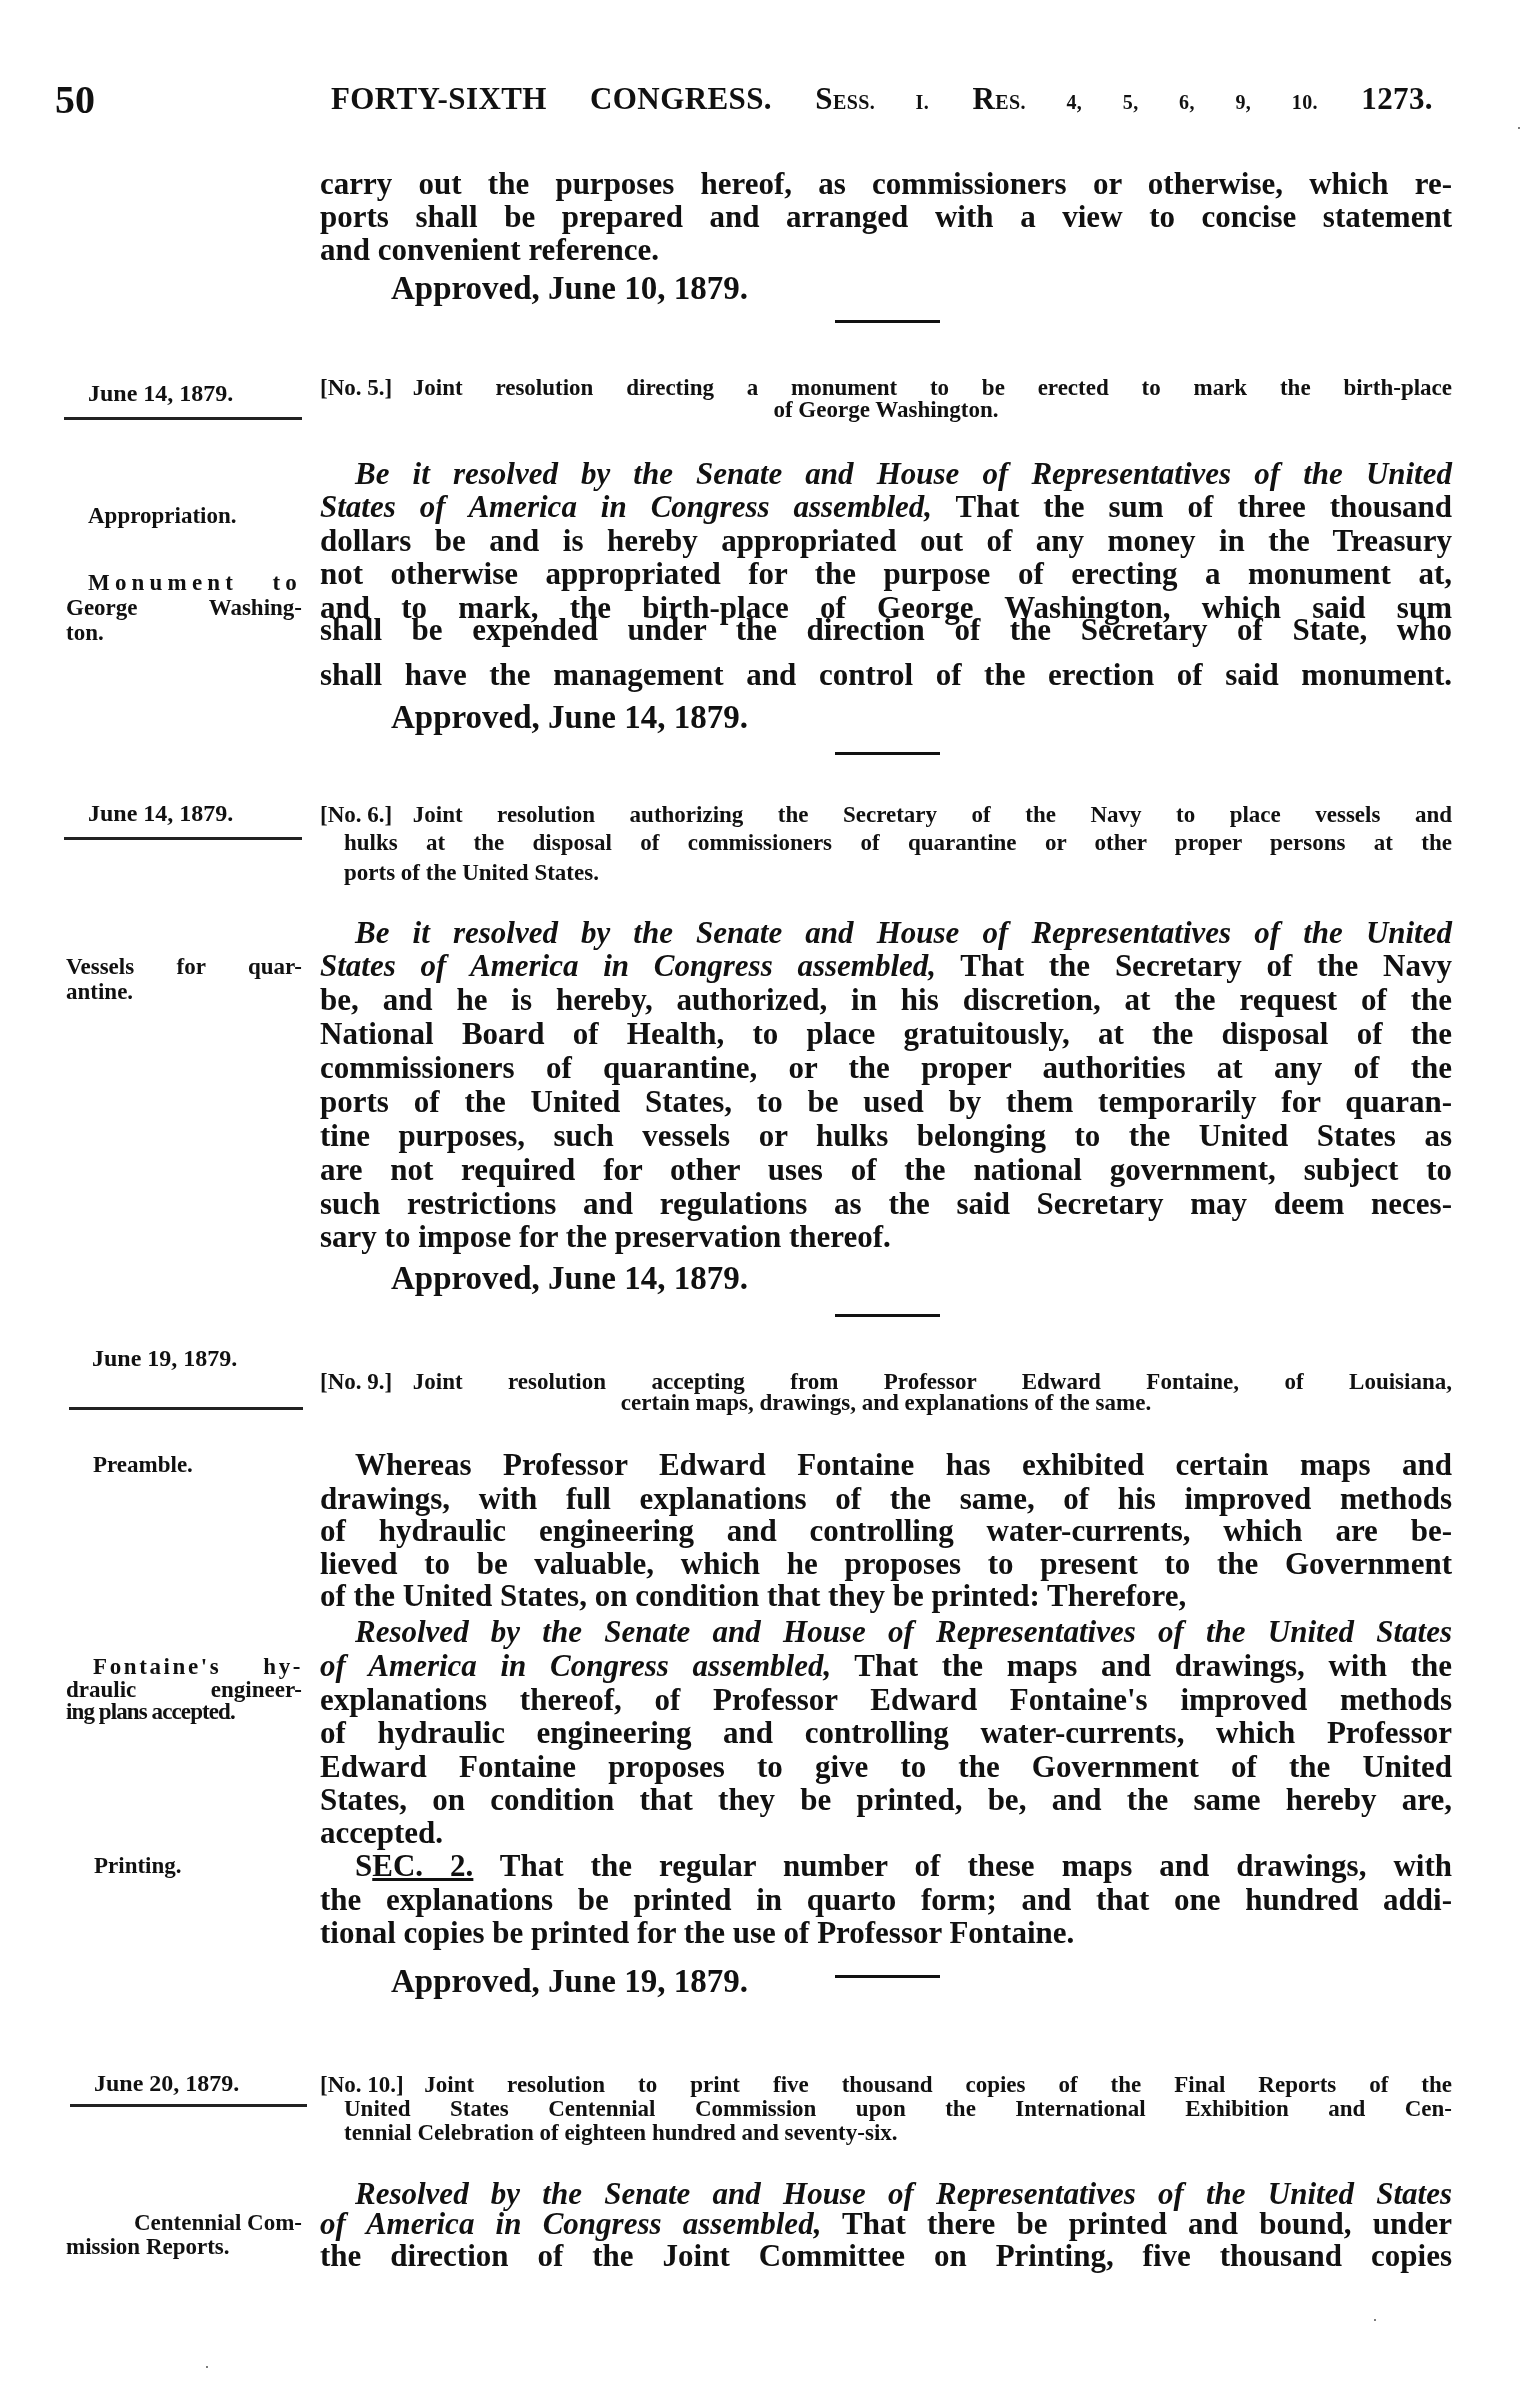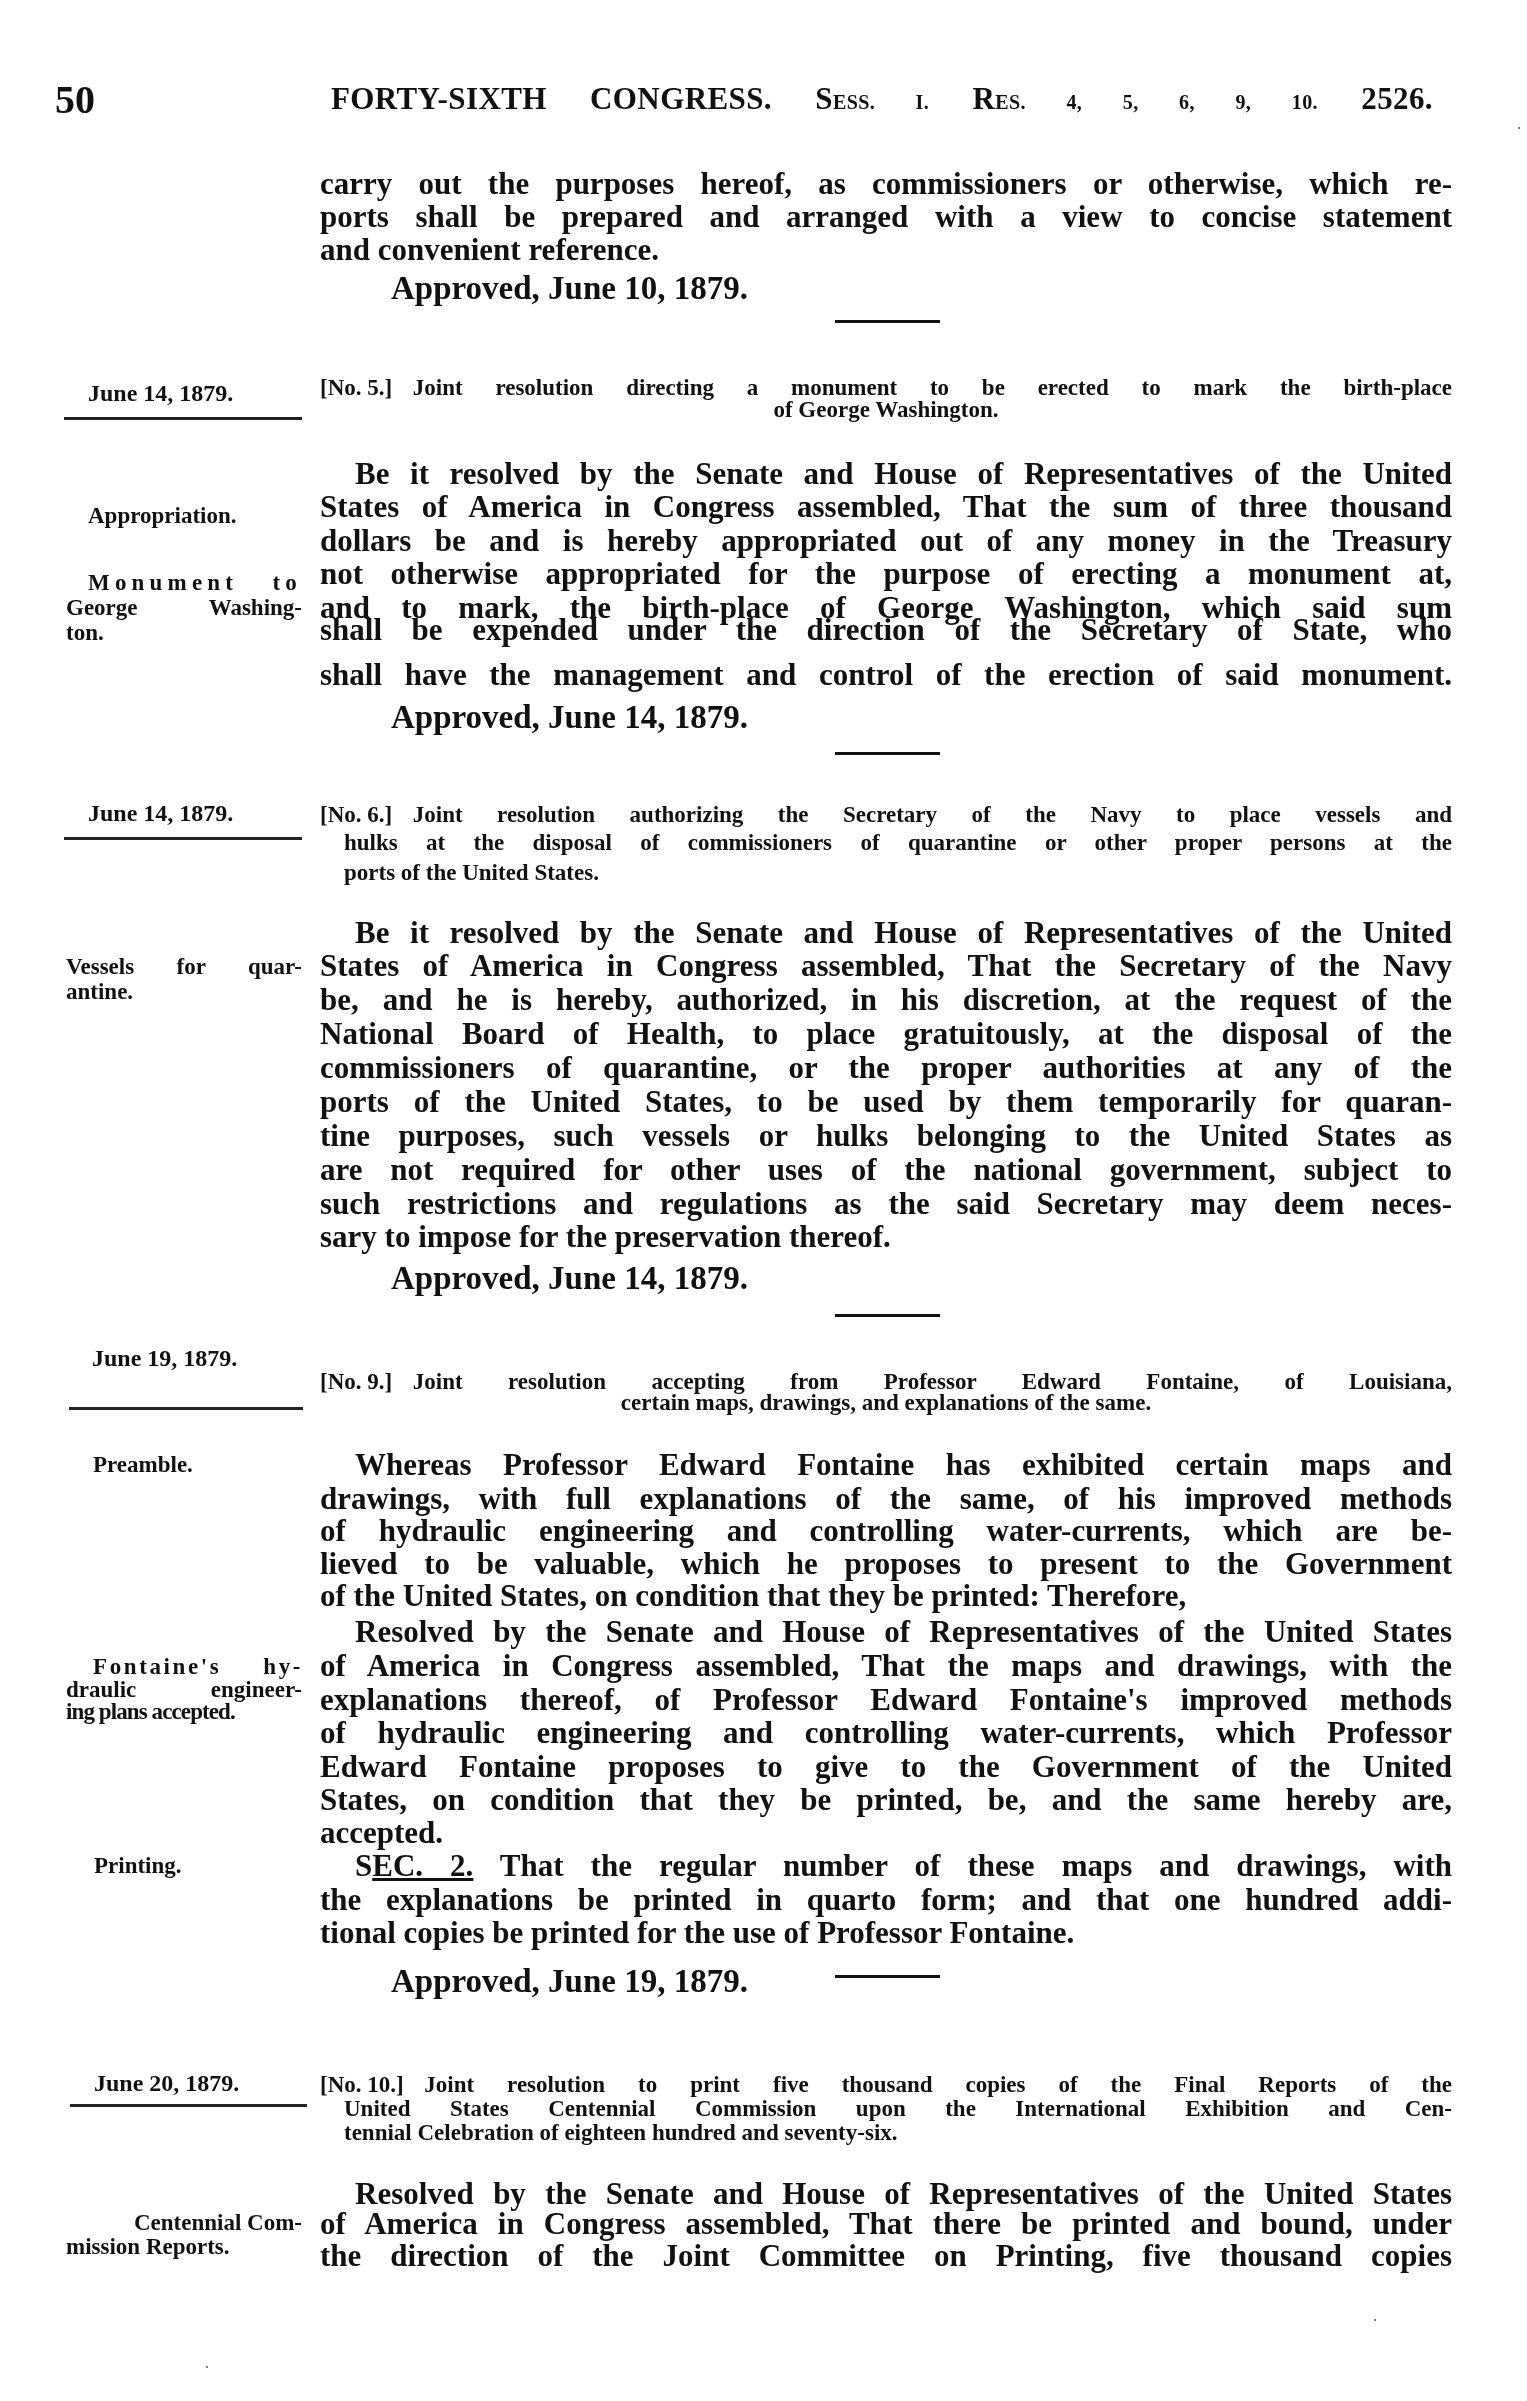--- a/index.html
+++ b/index.html
@@ -8,41 +8,41 @@
   .abs { position: absolute; white-space: nowrap; }
   .pageno { left: 55px; top: 76px; font-size: 40px; font-weight: bold; }
   .runhead { left: 331px; top: 81px; width: 1102px; font-size: 31px; font-weight: bold;
              text-align: justify; text-align-last: justify; letter-spacing: 0.4px; }
   .runhead .sc { font-size: 20px; }
   .line { left: 320px; width: 1132px; font-size: 31px; line-height: 34px; height: 34px;
           font-weight: bold; text-align: justify; text-align-last: justify; }
   .line.last { text-align-last: left; }
   .line.indent { left: 355px; width: 1097px; }
   .approved { left: 355px; font-size: 33px; font-weight: bold; line-height: 34px; margin-left: 36px; }
-  .ital { }
+  .ital { font-style: italic; }
   .rule { position: absolute; height: 3.4px; background: #111; width: 105px; left: 835px; }
   .datecol { font-size: 24px; font-weight: bold; line-height: 26px; }
   .dateline { position: absolute; height: 2.6px; background: #222; }
   .title { left: 320px; width: 1132px; font-size: 23px; line-height: 24px; height: 24px; font-weight: bold;
            text-align: justify; text-align-last: justify; }
   .title.cont { left: 344px; width: 1108px; }
   .title.center { text-align: center; text-align-last: center; }
   .title.last { text-align-last: left; }
   .title .resno { display: inline-block; margin-right: 20.6px; }
   .note { font-size: 23px; line-height: 25px; font-weight: bold; width: 236px; left: 66px; }
   .note.right { text-align: right; }
   .note.just { text-align: justify; text-align-last: justify; }
   .sc-in { font-size: 31px; text-decoration: underline; }
   .dot { position: absolute; width: 1.7px; height: 1.7px; background: #555; border-radius: 0.9px; }
 </style>
 </head>
 <body>
 
 <div class="abs pageno">50</div>
-<div class="abs runhead"><span>FORTY-SIXTH CONGRESS.</span> <span><span>S</span><span class="sc">ESS. I.</span></span> <span><span>R</span><span class="sc">ES. 4, 5, 6, 9, 10.</span></span> <span>2526.</span></div>
+<div class="abs runhead"><span>FORTY-SIXTH CONGRESS.</span> <span><span>S</span><span class="sc">ESS. I.</span></span> <span><span>R</span><span class="sc">ES. 4, 5, 6, 9, 10.</span></span> <span>1273.</span></div>
 
 <div class="abs line" style="top:167px">carry out the purposes hereof, as commissioners or otherwise, which re-</div>
 <div class="abs line" style="top:200px">ports shall be prepared and arranged with a view to concise statement</div>
 <div class="abs line last" style="top:233px">and convenient reference.</div>
 <div class="abs approved" style="top:271px">Approved, June 10, 1879.</div>
 <div class="rule" style="top:320px"></div>
 
 <div class="abs datecol" style="left:88px;top:380px">June 14, 1879.</div>
 <div class="dateline" style="left:64px;top:417px;width:238px"></div>
 <div class="abs title" style="top:376px"><span class="resno">[No. 5.]</span><span>Joint resolution directing a monument to be erected to mark the birth-place</span></div>

